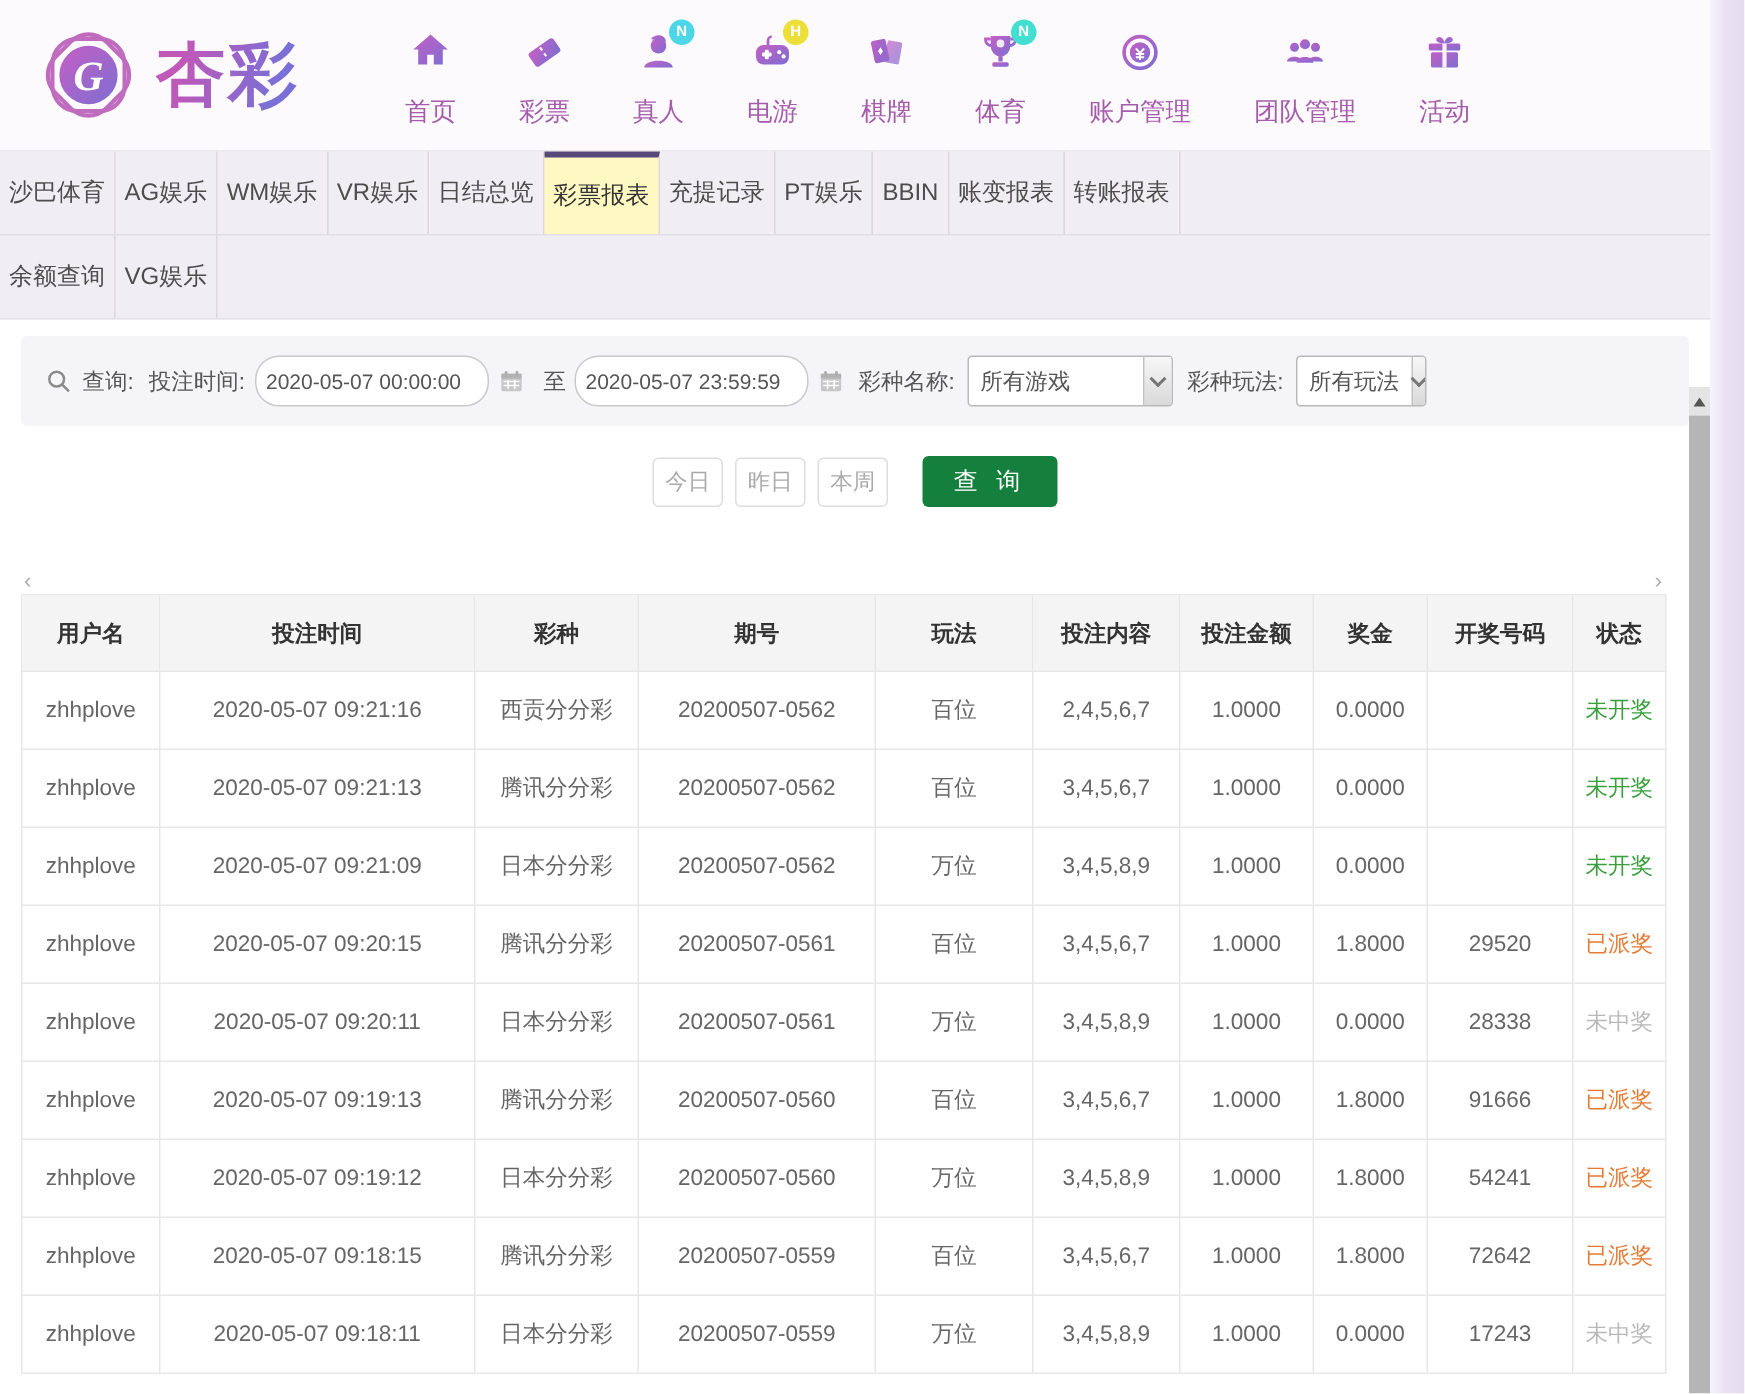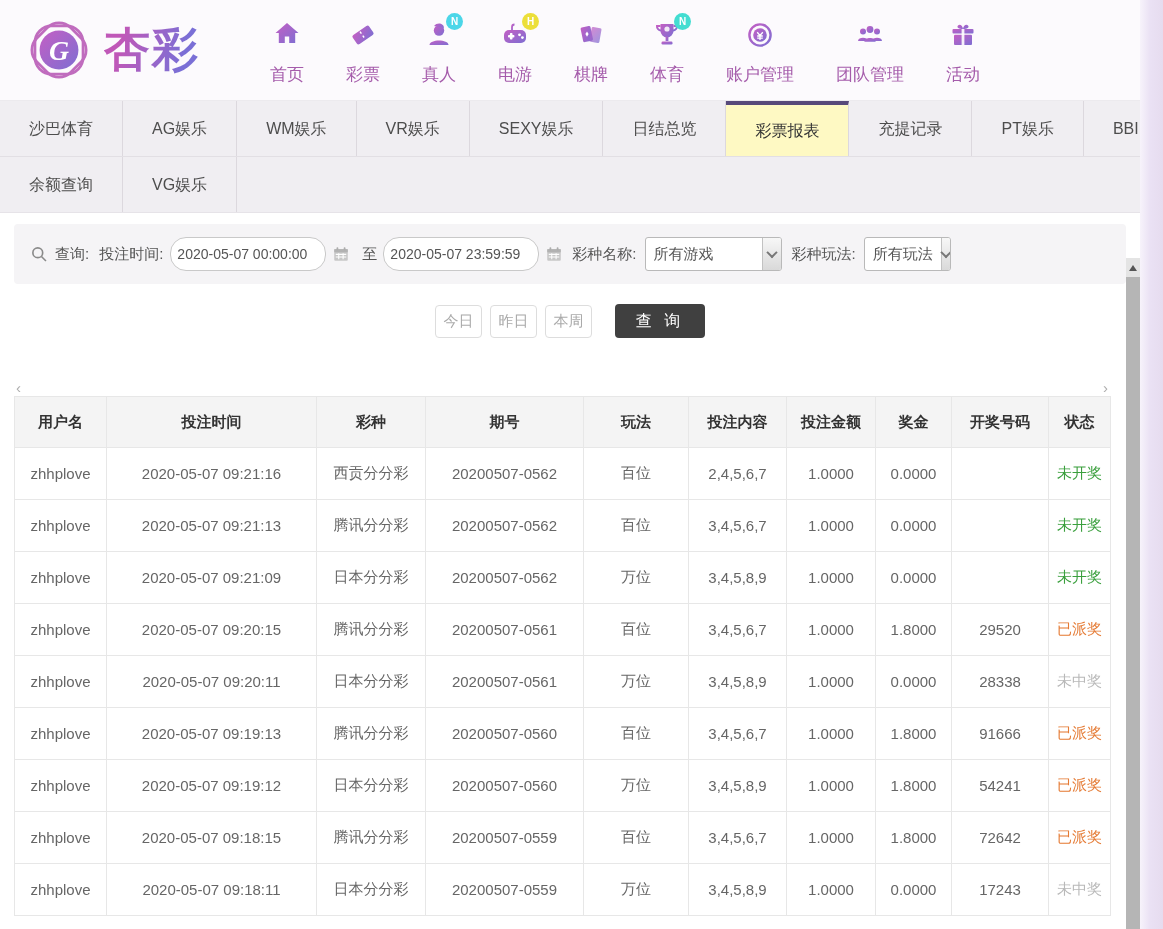--- a/index.html
+++ b/index.html
@@ -26,21 +26,21 @@
     position:absolute;top:-7px;right:-9px;width:17px;height:17px;border-radius:50%;
     color:#fff;font-size:10px;font-weight:bold;line-height:17px;text-align:center;
   }
   .nav-label{margin-top:13px;font-size:17px;color:#a55cab;white-space:nowrap;}
 
   
   .tabbar{background:#f0eef2;border-top:1px solid #eceaee;border-bottom:1px solid #e6e3e8;}
   .tab-row{display:flex;height:55px;}
   .tab-row + .tab-row{border-top:1px solid #e2dfe4;align-items:center;}
   .tab{
-    padding:0 29px;line-height:55px;font-size:16px;color:#4d4d4d;cursor:pointer;
+    padding:0 6px;line-height:55px;font-size:16px;color:#4d4d4d;cursor:pointer;
     border-right:1px solid #dcd8de;box-sizing:border-box;white-space:nowrap;
   }
   .tab.active{background:#fef9c3;border-top:4px solid #0c4a6e;line-height:51px;color:#333;}
 
   
   .subtabs{display:flex;margin:12px 0 0 14px;height:36px;align-items:center;}
   .subtab{padding:0 16px;height:36px;line-height:36px;font-size:15px;color:#333;cursor:pointer;border-radius:3px;}
   .subtab:first-child{padding-left:0;}
   .subtab.active{color:#fff;}
 
@@ -245,21 +245,20 @@
         </div>
       </div>
   </div>
 
   <div class="tabbar">
     <div class="tab-row">
         <div class="tab">沙巴体育</div>
         <div class="tab">AG娱乐</div>
         <div class="tab">WM娱乐</div>
         <div class="tab">VR娱乐</div>
-        <div class="tab">SEXY娱乐</div>
         <div class="tab">日结总览</div>
         <div class="tab active" style="border-top-color: rgb(87, 73, 122);">彩票报表</div>
         <div class="tab">充提记录</div>
         <div class="tab">PT娱乐</div>
         <div class="tab">BBIN</div>
         <div class="tab">账变报表</div>
         <div class="tab">转账报表</div>
       </div>
     <div class="tab-row">
         <div class="tab">余额查询</div>
@@ -307,21 +306,21 @@
       <span class="sel-arrow">
           <i class="chev-down"></i>
         </span>
     </div>
   </div>
 
   <div class="actions">
     <button class="quick-btn">今日</button>
     <button class="quick-btn">昨日</button>
     <button class="quick-btn">本周</button>
-    <button class="submit-btn" id="submit-btn" style="background: #404040;">查 询</button>
+    <button class="submit-btn" id="submit-btn" style="background: #15803d;">查 询</button>
   </div>
 
   <div class="scroll-hints">
     <span>‹</span>
     <span>›</span>
   </div>
 
   <table class="grid-table">
     <colgroup>
       <col class="c1">

